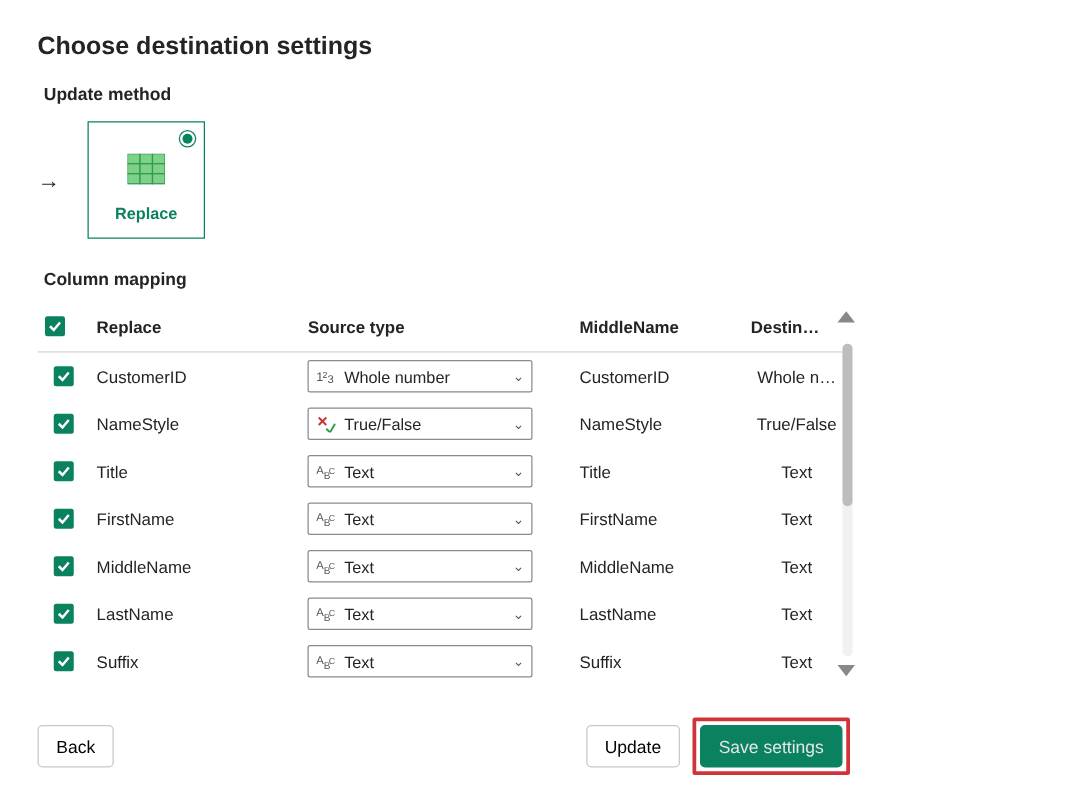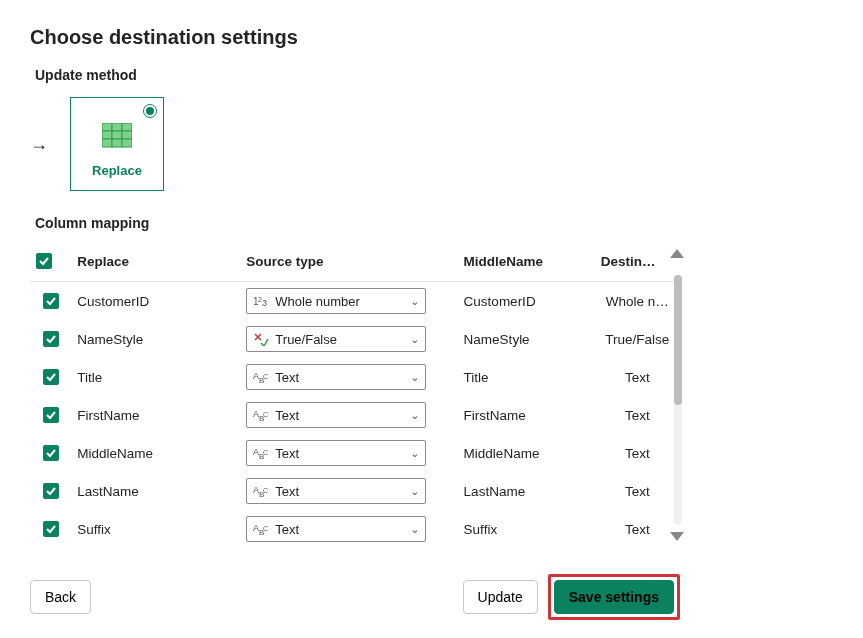--- a/index.html
+++ b/index.html
@@ -47,21 +47,21 @@
   .scroll-arrow { position:absolute; right:-4px; width:0;height:0; border-left:7px solid transparent; border-right:7px solid transparent; }
   .scroll-arrow.up { top:4px; border-bottom:9px solid #888; }
   .scroll-arrow.dn { bottom:4px; border-top:9px solid #888; }
   .scroll-track { position:absolute; right:-2px; top:30px; bottom:20px; width:8px; background:#f1f1f1; border-radius:4px; }
   .scroll-thumb { position:absolute; right:-2px; top:30px; width:8px; height:130px; background:#bdbdbd; border-radius:4px; }
 
   
   .footer { position:absolute; left:30px; right:30px; bottom:18px; display:flex; align-items:center; }
   .spacer { flex:1; }
   .btn { height:32px; padding:16px 14px; font-size:14px; border-radius:4px; display:inline-flex; align-items:center; justify-content:center; cursor:pointer; border:1px solid #c7c7c7; background:#fff; }
-  .btn-primary { background:#0a8260; border-color:#0a8260; color:#000000; font-weight:700;text-align:right; }
+  .btn-primary { background:#0a8260; border-color:#0a8260; color:#e5e5e5; font-weight:400;text-align:right; }
   .highlight-box { border:3px solid #d13438; padding:3px; border-radius:2px; margin-left:10px; }
 </style>
 </head>
 <body>
 
 <div class="page">
   <h1>Choose destination settings</h1>
 
   <h2>Update method</h2>
 

